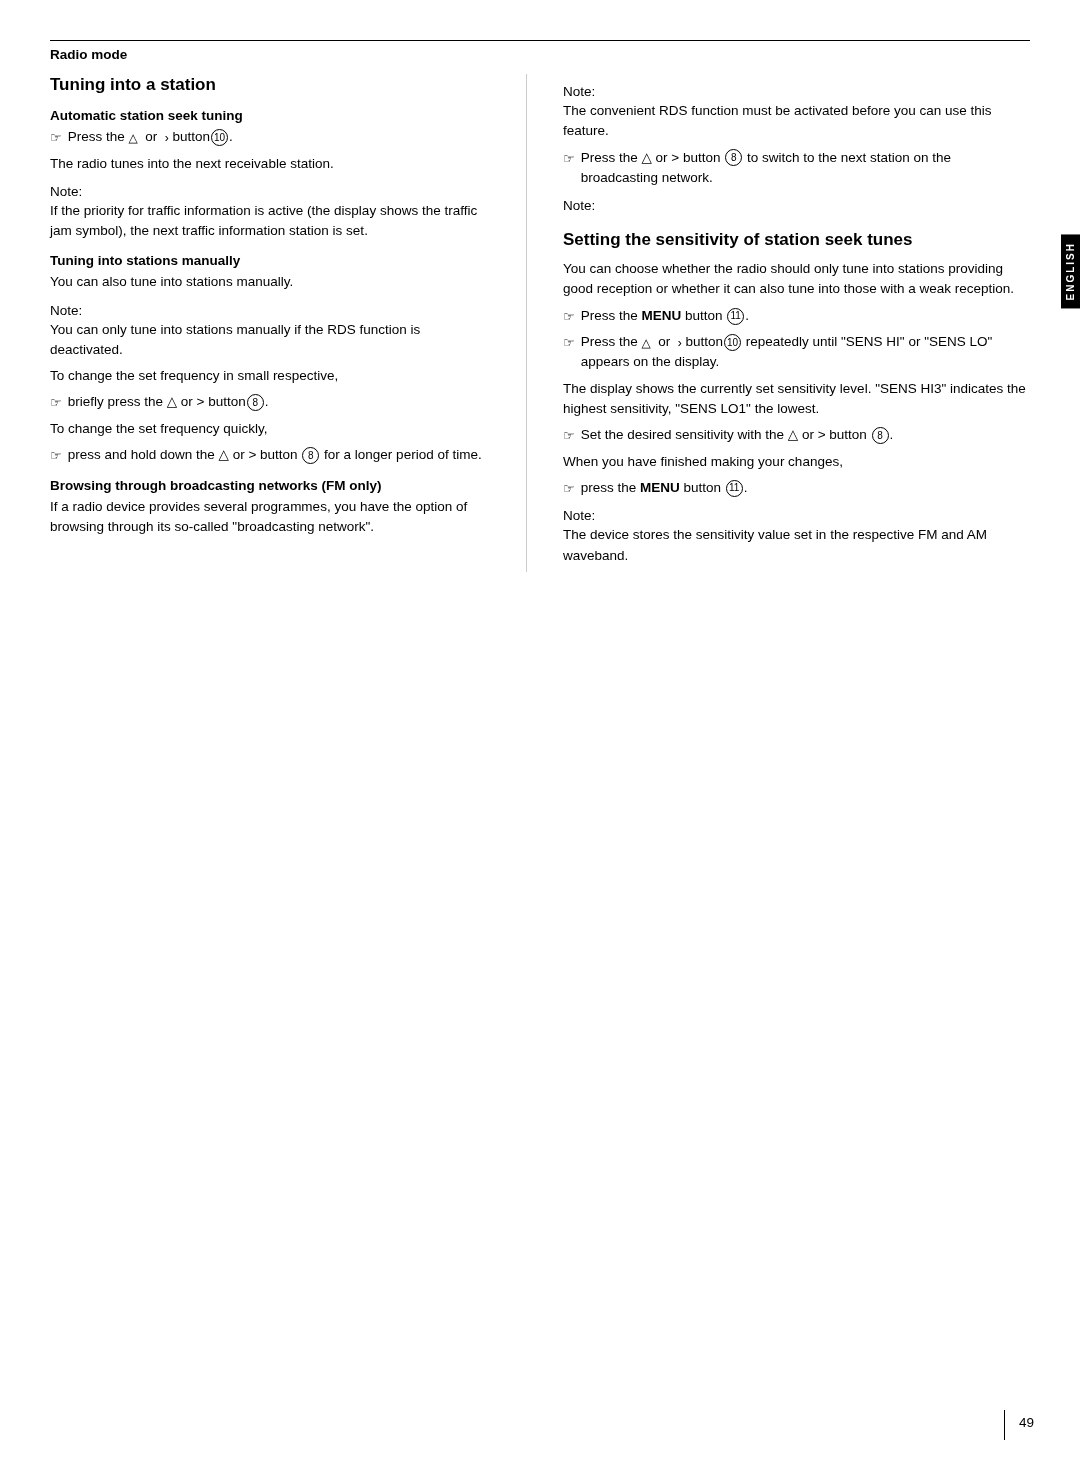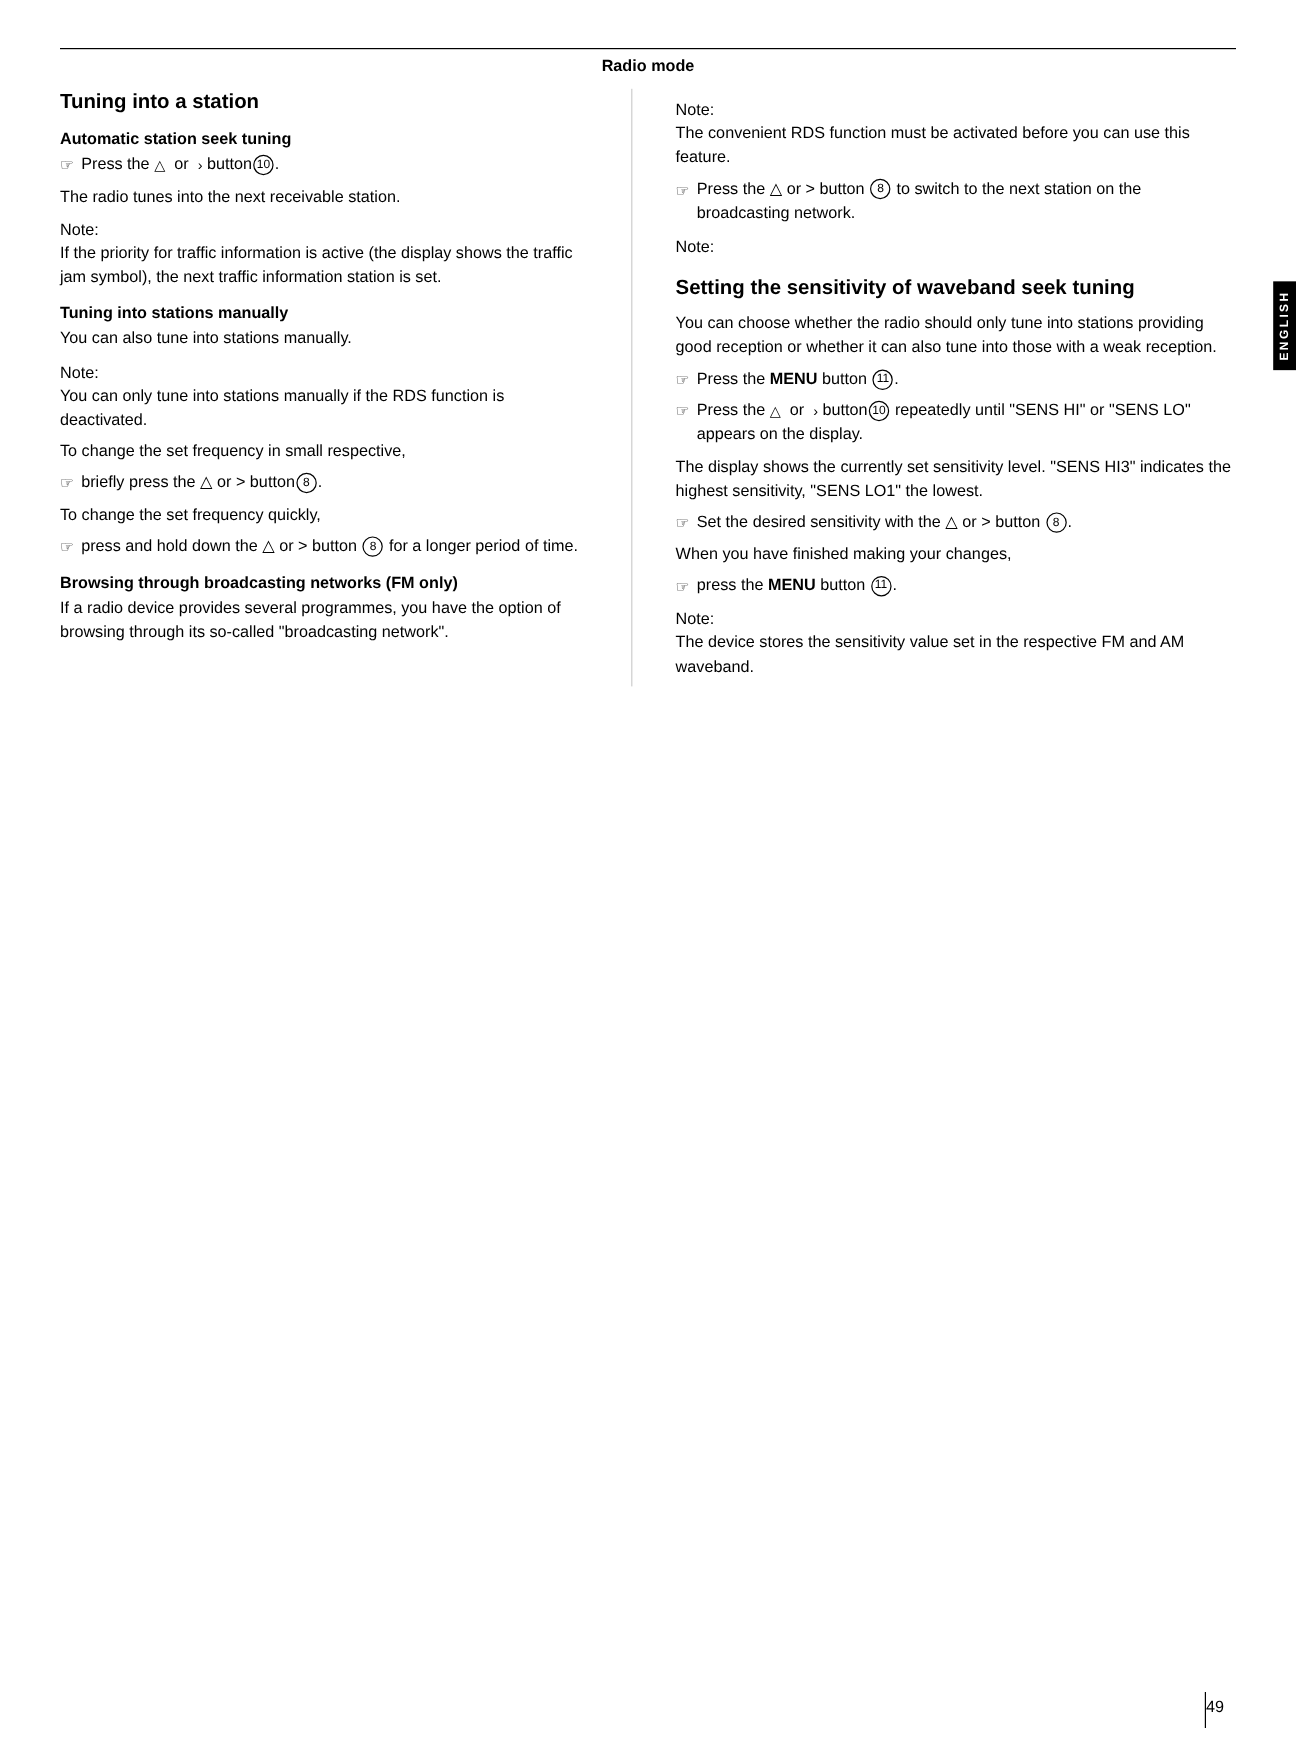--- a/index.html
+++ b/index.html
@@ -19,21 +19,21 @@
       position: relative;
     }
     
     .top-rule {
       border-top: 1.5px solid #000;
       margin: 0 50px;
     }
     
     .page-header {
       display: flex;
-      justify-content: center;
+      justify-content: flex-start;
       padding: 6px 50px 0 50px;
       margin-bottom: 2px;
     }
     .page-header-title {
       font-weight: bold;
       font-size: 13.5px;
     }
     
     .content {
       display: flex;
@@ -128,21 +128,21 @@
     .col-divider {
       width: 1px;
       background: #ccc;
       margin-top: 0;
       flex-shrink: 0;
     }
     
     .page-number {
       position: absolute;
       bottom: 30px;
-      right: 60px;
+      right: 46px;
       font-size: 13.5px;
     }
     .bold { font-weight: bold; }
   </style>
 </head>
 <body>
 
 <div class="page">
 
   <div class="top-rule"></div>
@@ -219,21 +219,21 @@
 
       <div class="arrow-item">
         <span class="arrow-icon">☞</span>
         <span>
           Press the △ or &gt; button <span class="circle-num">8</span> to switch to the next station on the broadcasting network.
         </span>
       </div>
 
       <div class="note-label">Note:</div>
 
-      <h2 class="section-title" style="margin-top:16px;">Setting the sensitivity of waveband seek tuning</h2>
+      <h2 class="section-title" style="margin-top:16px;">Setting the sensitivity of station seek tunes</h2>
 
       <p>You can choose whether the radio should only tune into stations providing good reception or whether it can also tune into those with a weak reception.</p>
 
       <div class="arrow-item">
         <span class="arrow-icon">☞</span>
         <span>
           Press the <span class="bold">MENU</span> button <span class="circle-num">11</span>.
         </span>
       </div>
 

